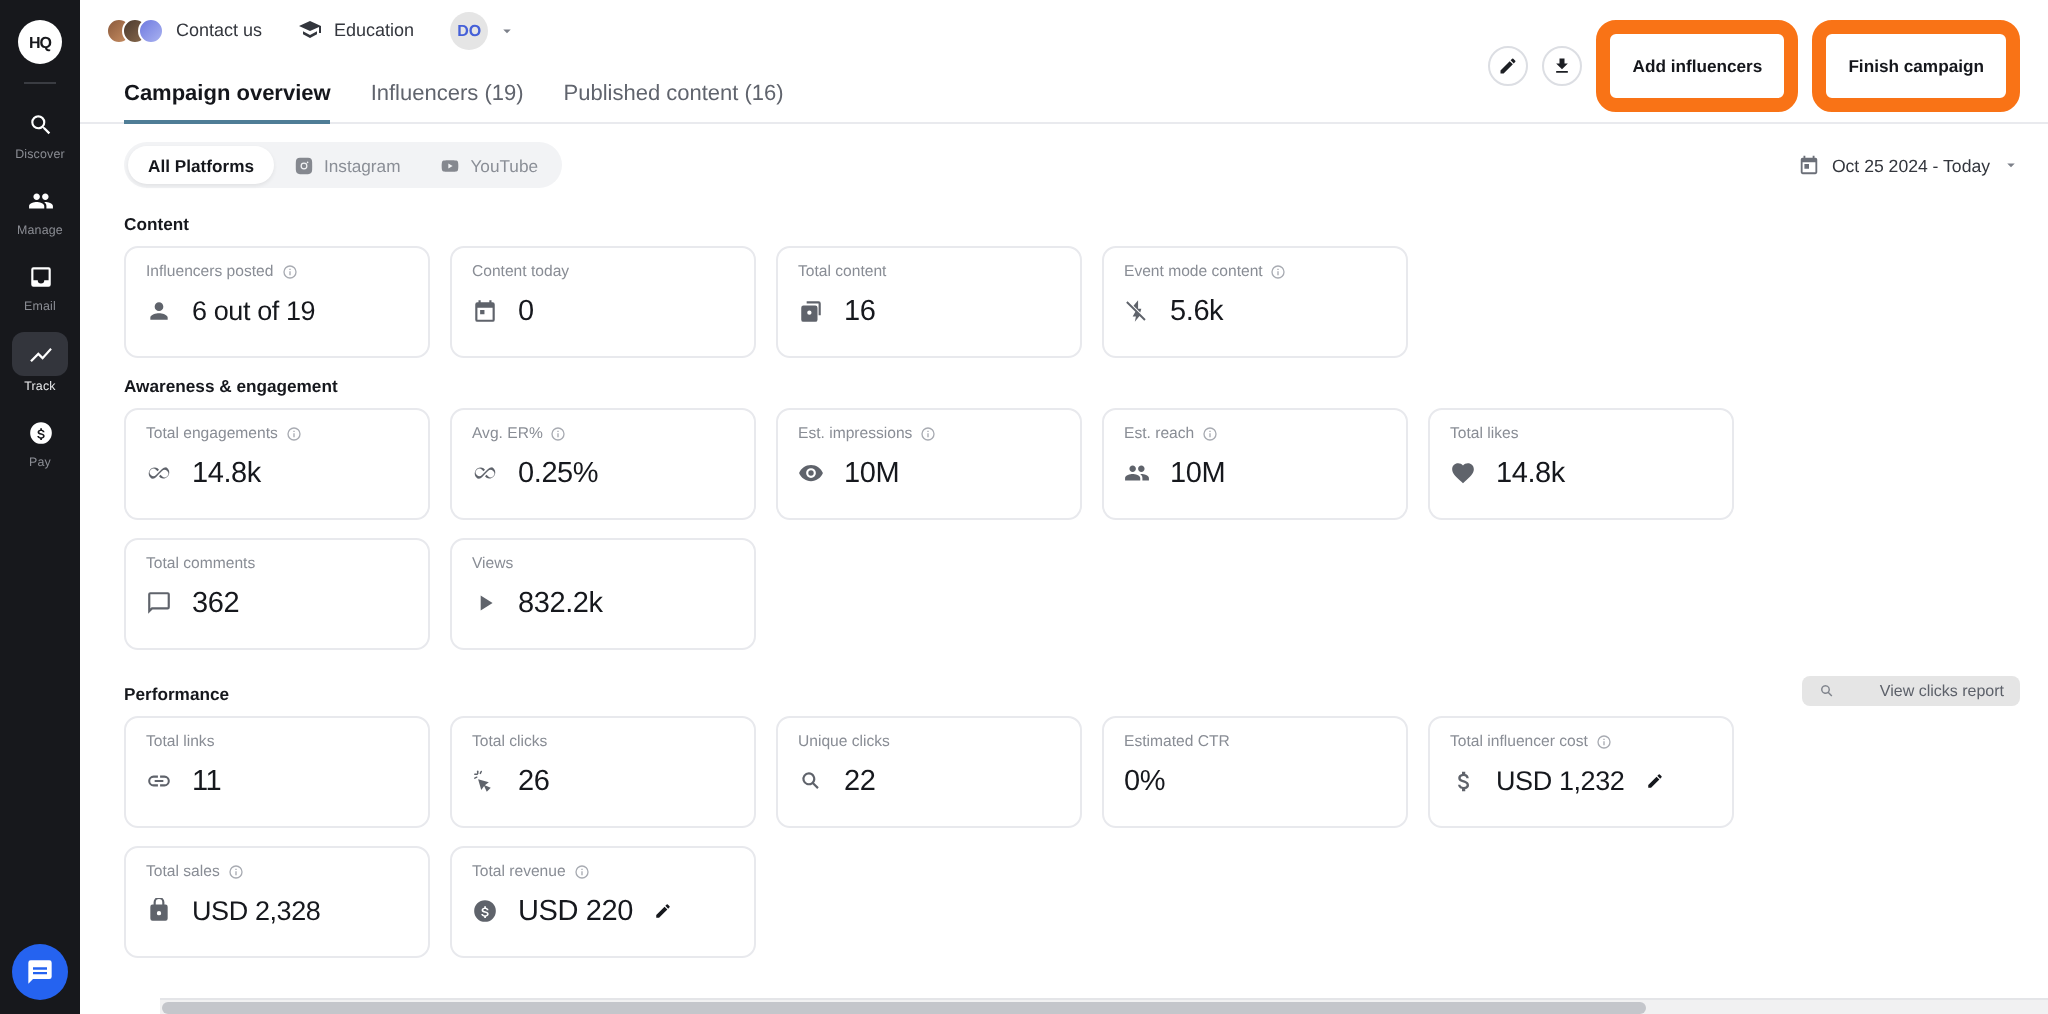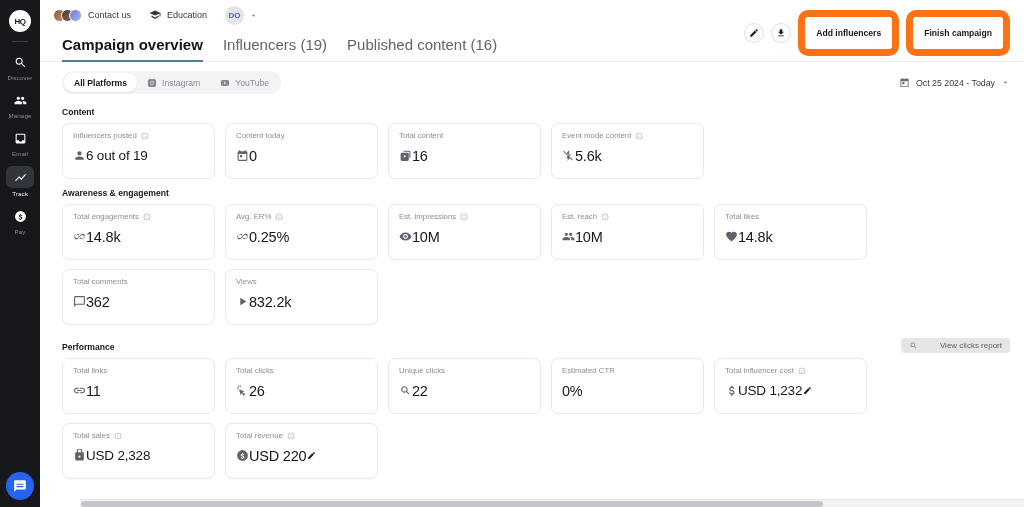--- a/index.html
+++ b/index.html
@@ -77,21 +77,21 @@
   }
   .chev { width: 9px; height: 9px; fill: #7c8089; }
 
   
   .tabs-row {
     display: flex; align-items: flex-end; justify-content: space-between;
     border-bottom: 1px solid #e9eaee; padding: 0 14px 0 22px; height: 32px;
   }
   .tabs { display: flex; gap: 20px; align-items: flex-end; height: 100%; }
   .tab {
-    font-size: 15px; color: #60646d; padding-bottom: 7px; cursor: pointer;
+    font-size: 11px; color: #60646d; padding-bottom: 7px; cursor: pointer;
     border-bottom: 2px solid transparent; margin-bottom: -1px; white-space: nowrap; margin-top: 32px;
   }
   .tab.active { color: #14161b; font-weight: bold; border-bottom-color: #4f7d96; }
   .actions { display: flex; align-items: center; gap: 7px; padding-bottom: 5px; }
   .icon-btn {
     width: 20px; height: 20px; border-radius: 50%; border: 1px solid #dcdee3;
     background: #fff; display: flex; align-items: center; justify-content: center; cursor: pointer;
   }
   .icon-btn svg { width: 10px; height: 10px; fill: #1d1f24; }
   .pill-btn {
@@ -139,21 +139,21 @@
     width: 153px; min-width: 153px; height: 56px;
     border: 1px solid #e8e9ed; border-radius: 7px; background: #fff;
     padding: 8px 10px 0 10px;
   }
   .card-label {
     font-size: 7.8px; color: #898d95; display: flex; align-items: center; gap: 4px;
     line-height: 1.1; white-space: nowrap;
   }
   .info-icon { width: 8px; height: 8px; fill: #a8abb2; flex: none; }
   .card-value {
-    display: flex; align-items: center; gap: 0; margin-top: 7px;
+    display: flex; align-items: center; gap: 10px; margin-top: 7px;
   }
   .metric-icon { width: 13px; height: 13px; fill: #5f636b; flex: none; }
   .metric-num { font-size: 14.5px; color: #16181d; letter-spacing: -0.2px; white-space: nowrap; }
   .metric-num.small { font-size: 13.5px; }
   .pencil-edit { width: 9px; height: 9px; fill: #16181d; margin-left: 1px; cursor: pointer; }
 
   
   .hscroll {
     position: absolute; left: 40px; right: 0; bottom: 0; height: 8px;
     background: #f1f1f2; border-top: 1px solid #e4e5e8;

